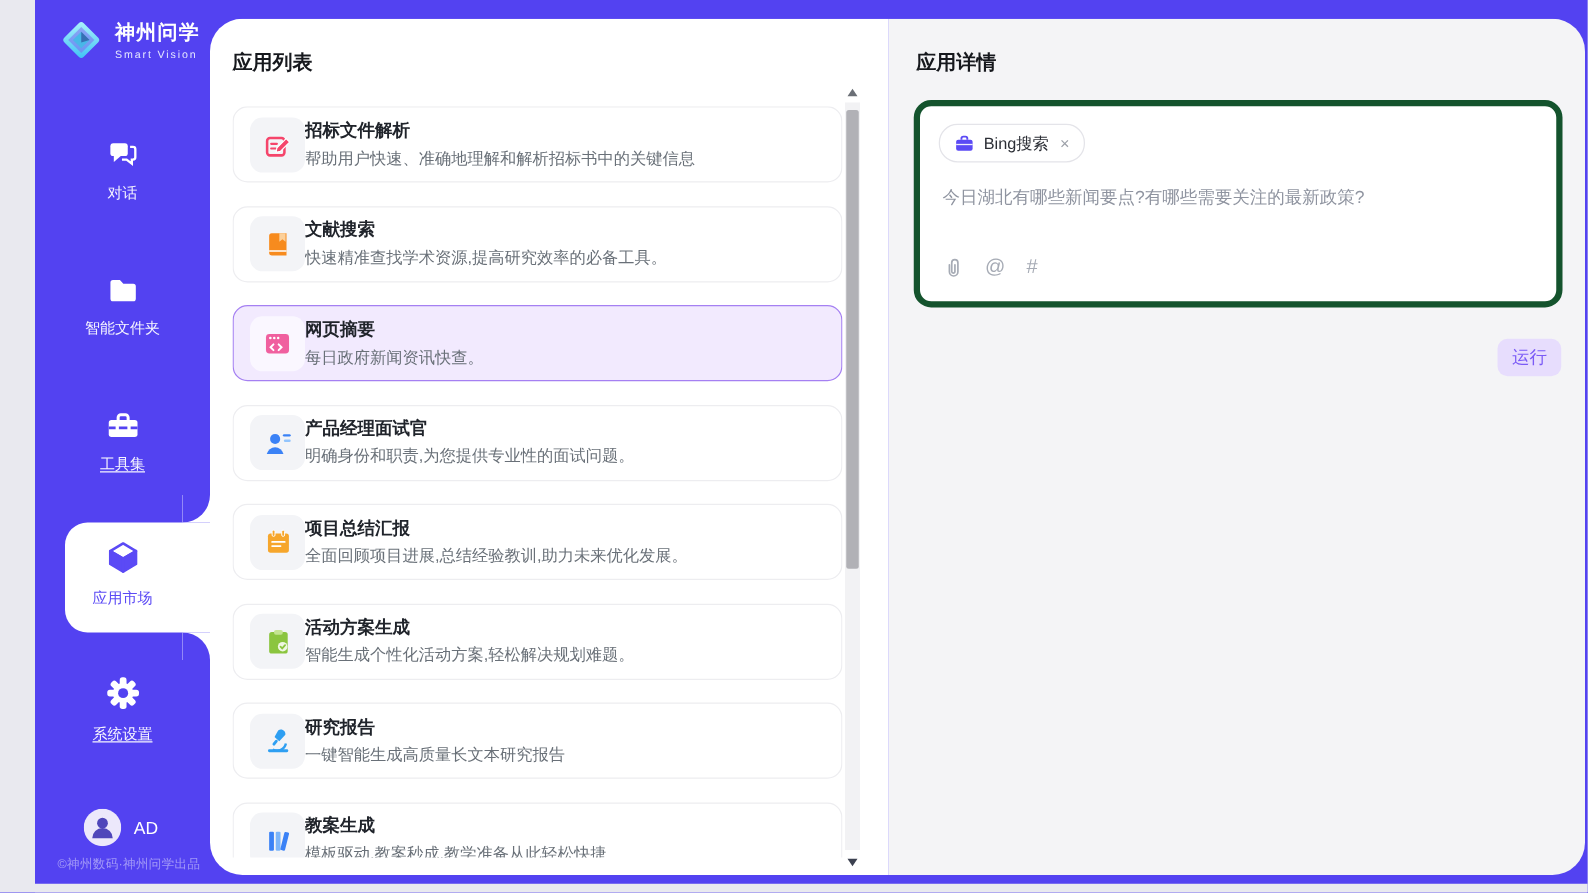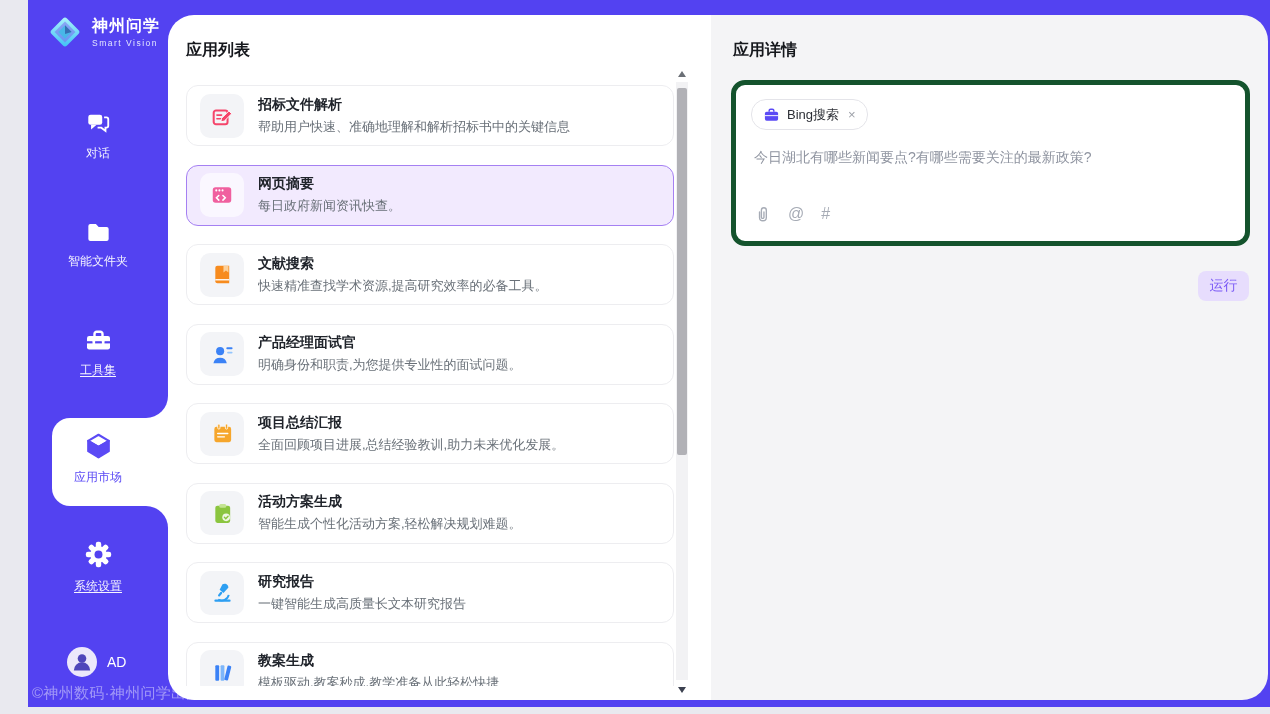--- a/index.html
+++ b/index.html
@@ -21,32 +21,32 @@
   .notch { position:absolute; right:0; width:22px; height:22px; background:#fff; overflow:hidden; }
   .notch-top { top:396px; } .notch-bottom { top:506px; }
   .notch i { display:block; width:100%; height:100%; background:#5342f1; }
   .notch-top i { border-bottom-right-radius:100%; }
   .notch-bottom i { border-top-right-radius:100%; }
   .nav-market { position:absolute; top:431px; left:0; width:140px; text-align:center; z-index:3; cursor:pointer; }
   .nav-market .lbl { display:block; font-size:12px; color:#5b4af5; margin-top:4px; }
 
   .user-row { position:absolute; left:39px; top:647px; display:flex; align-items:center; gap:10px; }
   .user-name { color:#fff; font-size:14px; }
-  .side-footer { position:absolute; left:4px; top:684px; width:134px; color:rgba(255,255,255,.45); font-size:15px; letter-spacing:.3px; white-space:nowrap; }
+  .side-footer { position:absolute; left:18px; top:684px; width:134px; color:rgba(255,255,255,.45); font-size:10px; letter-spacing:.3px; white-space:nowrap; }
 
   
   .content { position:absolute; left:140px; top:15px; width:1100px; height:685px; border-radius:26px; overflow:hidden; display:flex; z-index:1; }
   .list-panel { width:543px; background:#fff; position:relative; }
   .detail-panel { flex:1; background:#f4f4f6; position:relative; }
   .panel-title { position:absolute; font-size:16px; font-weight:700; color:#16181d; }
   .list-panel .panel-title { left:18px; top:25px; }
   .detail-panel .panel-title { left:22px; top:25px; }
 
   .cards { position:absolute; left:18px; top:70px; width:488px; height:601px; overflow:hidden; display:flex; flex-direction:column; gap:18.5px; }
-  .card { flex:0 0 61px; height:61px; border:1px solid #ededf0; border-radius:12px; background:#fff; display:flex; align-items:center; gap:14px; padding:0 13px; cursor:pointer; }
+  .card { flex:0 0 61px; height:61px; border:1px solid #ededf0; border-radius:12px; background:#fff; display:flex; align-items:center; padding:0 13px; cursor:pointer; }
   .card.selected { background:#f2eafe; border:1.5px solid #a580f2; }
   .icon-box { width:44px; height:44px; flex:0 0 44px; border-radius:10px; background:#f3f4f7; display:flex; align-items:center; justify-content:center; }
   .card.selected .icon-box { background:#faf7ff; }
   .card-text { overflow:hidden; }
   .card-title { font-size:14px; font-weight:700; color:#20242b; margin-bottom:4px; white-space:nowrap; }
   .card-desc { font-size:13px; color:#697078; white-space:nowrap; }
 
   
   .sb-track { position:absolute; left:508px; top:67px; width:12px; height:598px; background:#f2f2f4; }
   .sb-thumb { position:absolute; left:1px; top:6px; width:10px; height:367px; background:#b1b1b6; border-radius:2px; }
@@ -174,47 +174,47 @@
               <path d="M7.5 12 h5 M7.5 16 h4" stroke="#f5456b" stroke-width="1.8" stroke-linecap="round"></path>
               <path d="M12.5 15.5 L20.5 7.5 l3 3 -8 8 -3.8 0.8 z" fill="#f5456b" stroke="#fff" stroke-width="1"></path>
             </svg>
           </span>
           <div class="card-text">
             <div class="card-title">招标文件解析</div>
             <div class="card-desc">帮助用户快速、准确地理解和解析招标书中的关键信息</div>
           </div>
         </div>
 
+        <div class="card">
+          <span class="icon-box">
+            <svg width="23" height="23" viewBox="0 0 24 24">
+              <path d="M4.5 5 a2.2 2.2 0 0 1 2.2 -2.2 h12.3 v18.4 H6.7 a2.2 2.2 0 0 1 -2.2 -2.2 z" fill="#f78b1e"></path>
+              <path d="M13 2.8 v7 l2.6 -2 2.6 2 v-7 z" fill="#fcd09a"></path>
+              <path d="M4.5 17.5 h14.5" stroke="#fff" stroke-width="1.4"></path>
+            </svg>
+          </span>
+          <div class="card-text">
+            <div class="card-title">文献搜索</div>
+            <div class="card-desc">快速精准查找学术资源,提高研究效率的必备工具。</div>
+          </div>
+        </div>
+
         <div class="card selected">
           <span class="icon-box">
             <svg width="24" height="24" viewBox="0 0 26 26">
               <rect x="3" y="4.5" width="20" height="17" rx="3" fill="#f0609f"></rect>
               <circle cx="6.8" cy="8" r="1.1" fill="#fff"></circle>
               <circle cx="10.2" cy="8" r="1.1" fill="#fff"></circle>
               <circle cx="13.6" cy="8" r="1.1" fill="#fff"></circle>
               <path d="M9.5 13.5 l-2.5 2.5 2.5 2.5 M14 13.5 l2.5 2.5 -2.5 2.5" fill="none" stroke="#fff" stroke-width="1.7" stroke-linecap="round"></path>
             </svg>
           </span>
           <div class="card-text">
             <div class="card-title">网页摘要</div>
             <div class="card-desc">每日政府新闻资讯快查。</div>
-          </div>
-        </div>
-
-        <div class="card">
-          <span class="icon-box">
-            <svg width="23" height="23" viewBox="0 0 24 24">
-              <path d="M4.5 5 a2.2 2.2 0 0 1 2.2 -2.2 h12.3 v18.4 H6.7 a2.2 2.2 0 0 1 -2.2 -2.2 z" fill="#f78b1e"></path>
-              <path d="M13 2.8 v7 l2.6 -2 2.6 2 v-7 z" fill="#fcd09a"></path>
-              <path d="M4.5 17.5 h14.5" stroke="#fff" stroke-width="1.4"></path>
-            </svg>
-          </span>
-          <div class="card-text">
-            <div class="card-title">文献搜索</div>
-            <div class="card-desc">快速精准查找学术资源,提高研究效率的必备工具。</div>
           </div>
         </div>
 
         <div class="card">
           <span class="icon-box">
             <svg width="23" height="23" viewBox="0 0 24 24">
               <circle cx="9.5" cy="8.5" r="4.2" fill="#3b82f6"></circle>
               <path d="M2.5 21 a7.2 7.2 0 0 1 14 0 z" fill="#3b82f6"></path>
               <rect x="16" y="4.5" width="6.5" height="2" rx="1" fill="#3b82f6"></rect>
               <rect x="16.8" y="9" width="5.7" height="2" rx="1" fill="#93c5fd"></rect>

